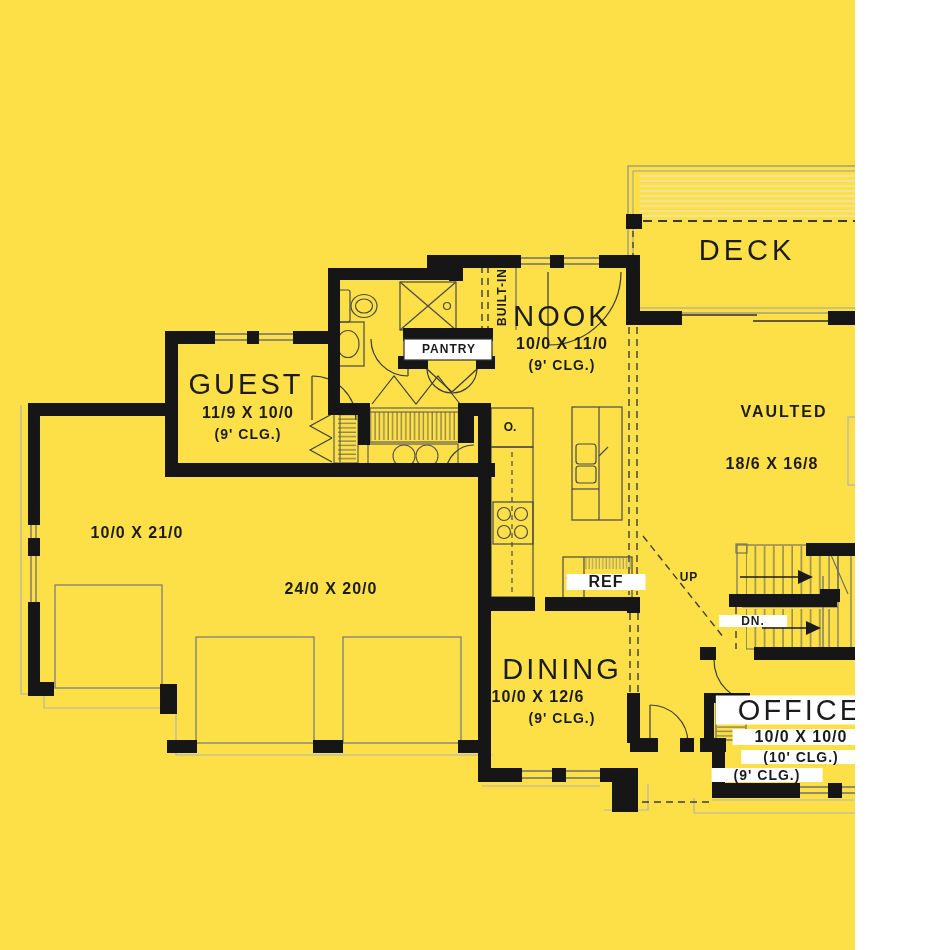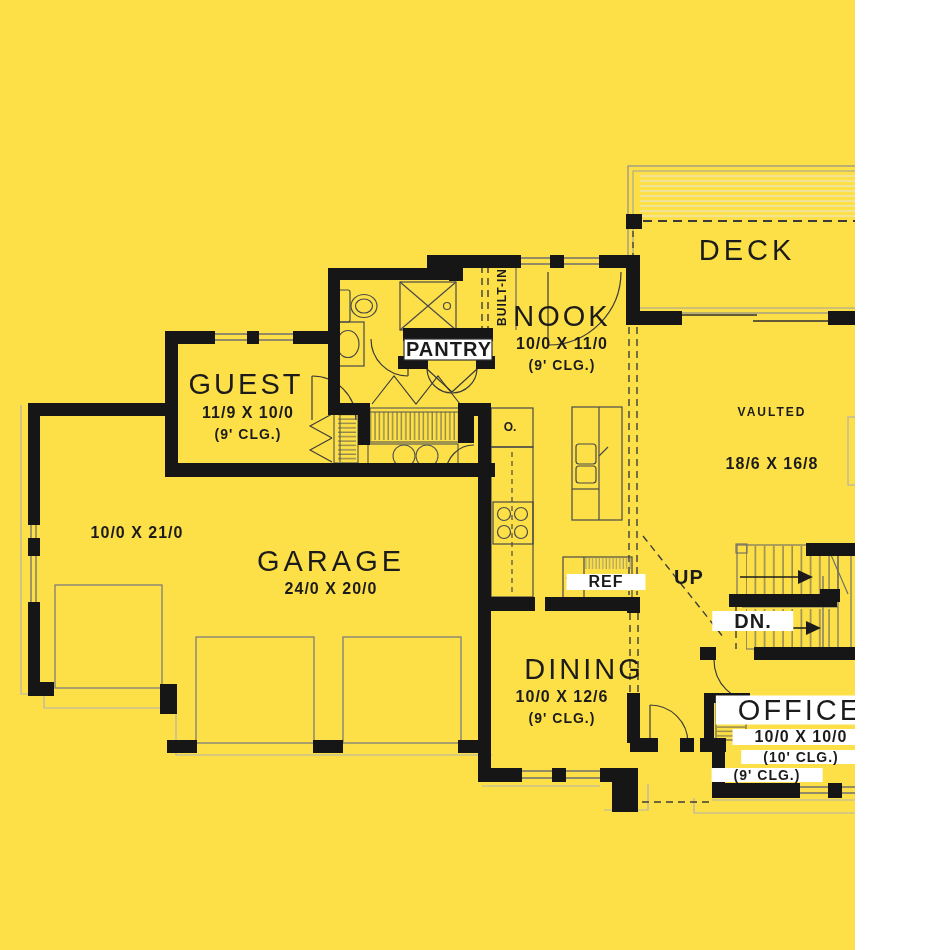--- a/index.html
+++ b/index.html
@@ -4,23 +4,23 @@
 <style>
   html,body{margin:0;padding:0;background:#ffffff;}
   .plan{position:relative;width:855px;height:950px;background:#fde047;overflow:hidden;
         font-family:"Liberation Sans",sans-serif;}
   .plan svg{position:absolute;left:0;top:0;}
   .lbl{position:absolute;transform:translate(-50%,-50%);white-space:nowrap;
        color:#1b1b1b;font-family:"Liberation Sans",sans-serif;line-height:1;}
   .room{font-size:29px;font-weight:400;letter-spacing:3px;}
   .dim{font-size:16px;font-weight:700;letter-spacing:1px;}
   .clg{font-size:14px;font-weight:700;letter-spacing:1px;}
-  .tag{font-size:20px;font-weight:700;letter-spacing:1px;}
+  .tag{font-size:12px;font-weight:700;letter-spacing:1px;}
   .tiny{font-size:12px;font-weight:700;}
-  .pref{font-size:12px;font-weight:700;letter-spacing:2px;}
+  .pref{font-size:16px;font-weight:700;letter-spacing:2px;margin-left:12px;}
   .mask{background:#fff;padding:0 22px;}
   .vert{transform:translate(-50%,-50%) rotate(-90deg);}
 </style>
 </head>
 <body>
 
 <div class="plan">
 
 <svg width="950" height="950" viewBox="0 0 950 950">
   <defs>
@@ -292,26 +292,25 @@
 <div class="lbl dim" style="left:562px;top:344px;">10/0 X 11/0</div>
 <div class="lbl clg" style="left:562px;top:365px;">(9' CLG.)</div>
 
 <div class="lbl room" style="left:246px;top:384px;">GUEST</div>
 <div class="lbl dim" style="left:248px;top:413px;">11/9 X 10/0</div>
 <div class="lbl clg" style="left:248px;top:434px;">(9' CLG.)</div>
 
 <div class="lbl pref" style="left:772px;top:412px;">VAULTED</div>
 <div class="lbl dim" style="left:772px;top:464px;">18/6 X 16/8</div>
 
-<div class="lbl room" style="left:331px;top:561px;letter-spacing:4px;">GARAGE</div>
 <div class="lbl dim" style="left:331px;top:589px;">24/0 X 20/0</div>
 <div class="lbl dim" style="left:137px;top:533px;">10/0 X 21/0</div>
 
-<div class="lbl room" style="left:562px;top:669px;margin-left:22px;">DINING</div>
-<div class="lbl dim" style="left:562px;top:697px;">10/0 X 12/6</div>
+<div class="lbl room" style="left:562px;top:669px;">DINING</div>
+<div class="lbl dim" style="left:538px;top:697px;">10/0 X 12/6</div>
 <div class="lbl clg" style="left:562px;top:718px;">(9' CLG.)</div>
 
 <div class="lbl room mask" style="left:800px;top:710px;">OFFICE</div>
 <div class="lbl dim mask" style="left:801px;top:737px;">10/0 X 10/0</div>
 <div class="lbl clg mask" style="left:801px;top:757px;">(10' CLG.)</div>
 <div class="lbl clg mask" style="left:767px;top:775px;">(9' CLG.)</div>
 
 <div class="lbl tag" style="left:449px;top:349px;">PANTRY</div>
 <div class="lbl tiny vert" style="left:502px;top:297px;letter-spacing:1px;">BUILT-IN</div>
 <div class="lbl tag mask" style="left:606px;top:582px;font-size:16px;">REF</div>

